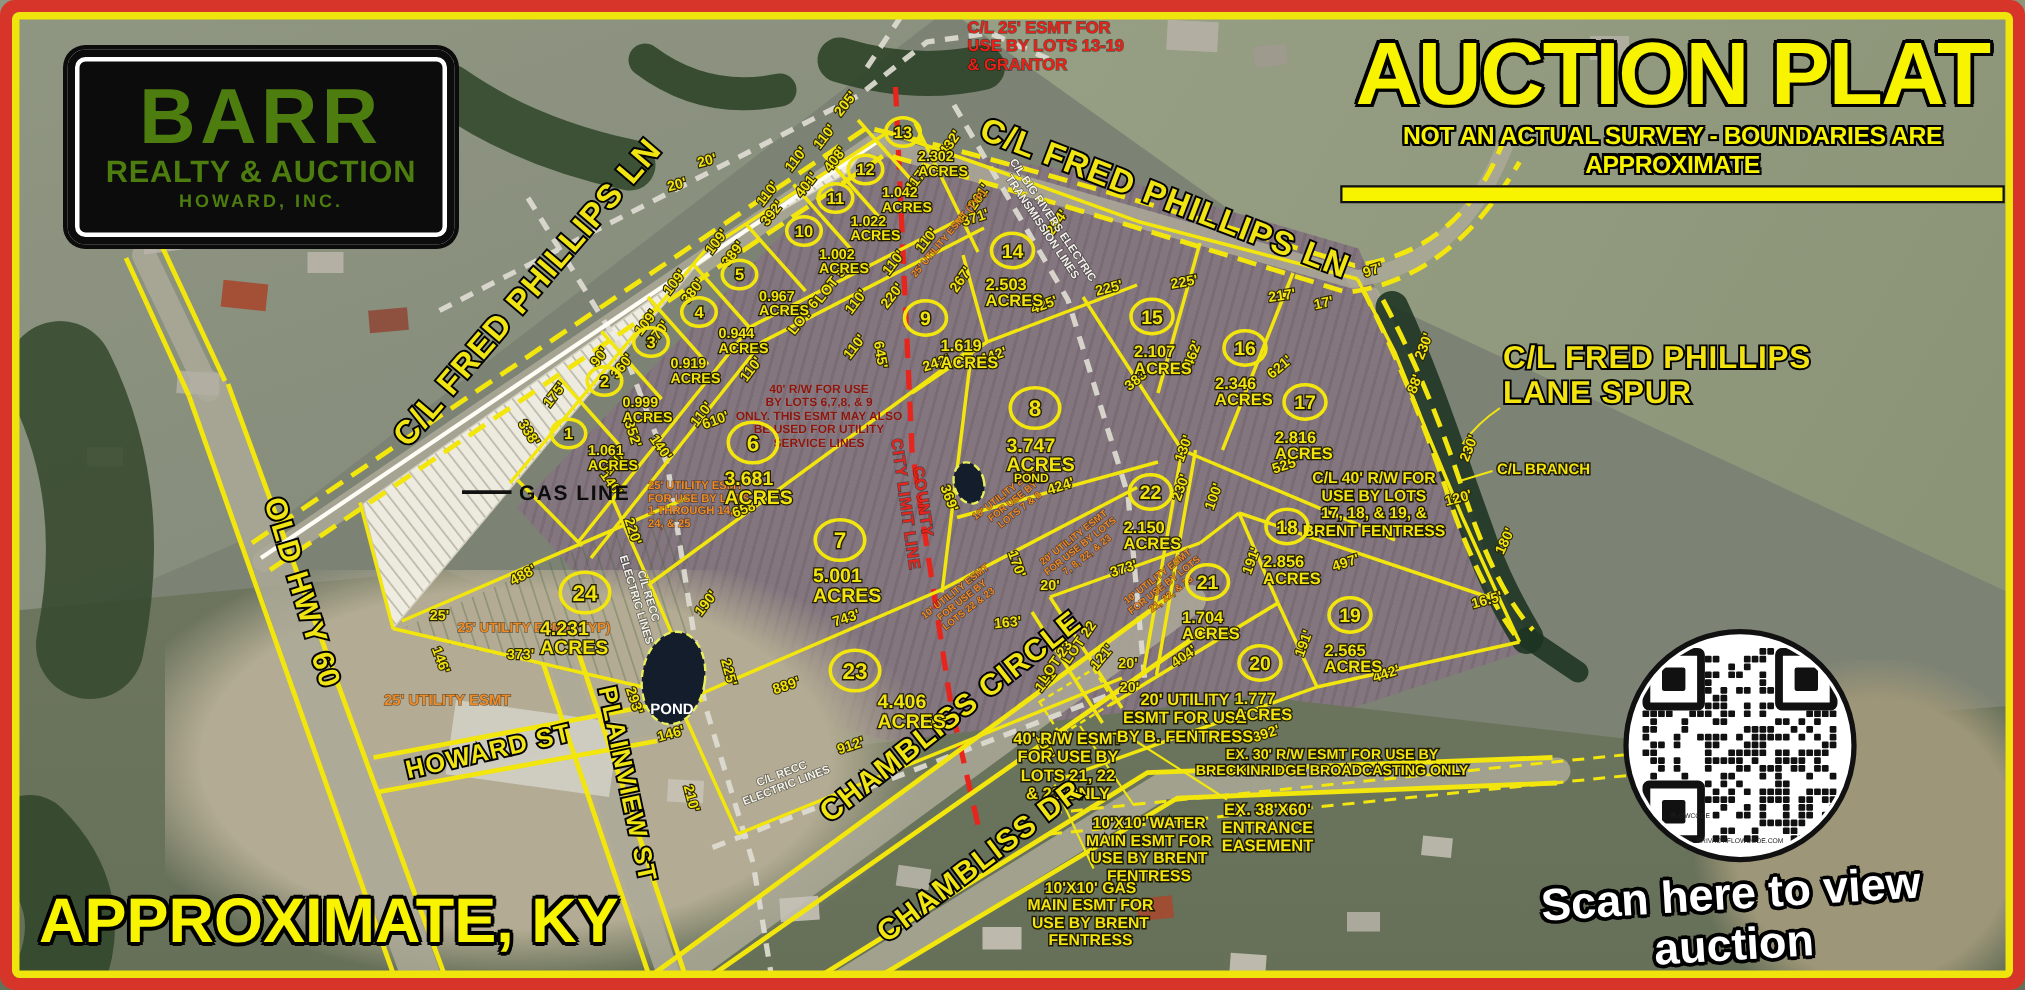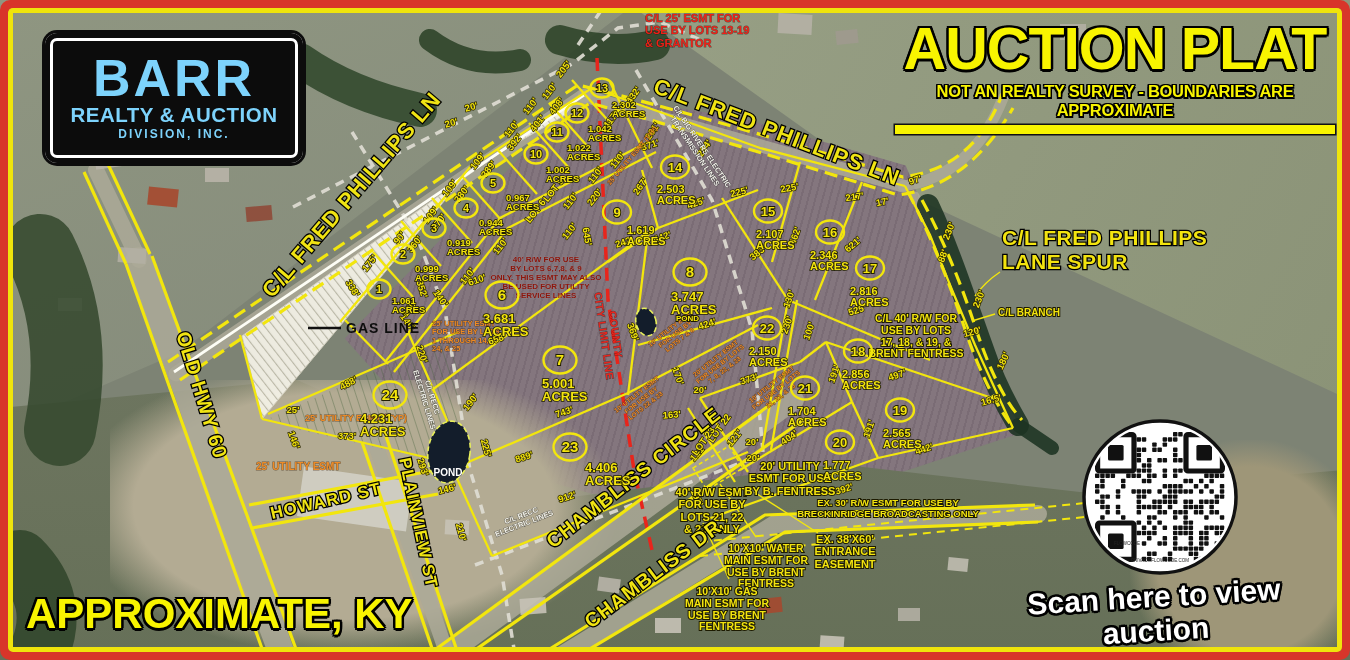--- a/index.html
+++ b/index.html
@@ -35,21 +35,21 @@
   .white{fill:#f2f2ea;stroke:rgba(25,25,25,.55);stroke-width:.9px;paint-order:stroke;}
   .white-big{fill:#ffffff;}
   .black{fill:#0d0d0d;letter-spacing:1px;}
   .yellow-note{fill:#f3e40f;stroke:#1c1a00;stroke-width:2px;paint-order:stroke;}
   .yellow-big{fill:#f3e40f;stroke:#000;stroke-width:2.6px;paint-order:stroke;letter-spacing:.5px;}
   .roadlabel{fill:#f0e413;stroke:#000;stroke-width:2.6px;paint-order:stroke;letter-spacing:1px;}
   .qrtiny{fill:#222;font-size:4.5px;font-weight:normal;}
   
   .logo{position:absolute;left:45px;top:33px;width:258px;height:130px;background:#0c0c0c;border-radius:12px;
     box-shadow:0 0 0 3px #0c0c0c, inset 0 0 0 5px #0c0c0c, inset 0 0 0 8px #fff;
-    display:flex;flex-direction:column;align-items:center;justify-content:center;color:#7dd3fc;z-index:6;}
+    display:flex;flex-direction:column;align-items:center;justify-content:center;color:#4d7c0f;z-index:6;}
   .logo .l1{font-size:52px;font-weight:bold;letter-spacing:3px;line-height:.92;}
   .logo .l2{font-size:20.5px;font-weight:bold;letter-spacing:.5px;}
   .logo .l3{font-size:12px;font-weight:bold;letter-spacing:2px;}
   .titleblock{position:absolute;left:893px;top:20px;width:444px;text-align:center;z-index:6;color:#f8f400;}
   .outl{text-shadow:-2px -2px 0 #000,2px -2px 0 #000,-2px 2px 0 #000,2px 2px 0 #000,0 -2.5px 0 #000,0 2.5px 0 #000,-2.5px 0 0 #000,2.5px 0 0 #000;}
   .outl-thin{text-shadow:-1.5px -1.5px 0 #000,1.5px -1.5px 0 #000,-1.5px 1.5px 0 #000,1.5px 1.5px 0 #000,0 -1.5px 0 #000,0 1.5px 0 #000,-1.5px 0 0 #000,1.5px 0 0 #000;}
   .titleblock .t1{font-size:59px;font-weight:bold;letter-spacing:-1px;line-height:1;}
   .titleblock .t2{font-size:16.5px;font-weight:bold;margin-top:3px;letter-spacing:-.3px;}
   .titleblock .bar{height:9px;background:#f8f400;margin:5px 2px 6px 2px;box-shadow:0 0 0 1.5px #111;}
   .titleblock .t3{font-size:27.5px;font-weight:bold;line-height:1.08;letter-spacing:-.5px;}
@@ -634,26 +634,26 @@
           <rect x="1108" y="533.4" width="15.600000000000001" height="15.600000000000001" fill="#111" rx="1.5"></rect>
         </g>
         <text x="1114" y="545" class="qrtiny">FLOWCODE</text>
         <text x="1160" y="562" class="qrtiny" text-anchor="middle">PRIVACY.FLOWCODE.COM</text>
       </g>
     </svg>
 
   <div class="logo">
     <div class="l1">BARR</div>
     <div class="l2">REALTY &amp; AUCTION</div>
-    <div class="l3">DIVISION, INC.</div>
+    <div class="l3">HOWARD, INC.</div>
   </div>
 
   <div class="titleblock">
     <div class="t1 outl">AUCTION PLAT</div>
-    <div class="t2 outl-thin">NOT AN REALTY SURVEY - BOUNDARIES ARE APPROXIMATE</div>
+    <div class="t2 outl-thin">NOT AN ACTUAL SURVEY - BOUNDARIES ARE APPROXIMATE</div>
     <div class="bar"></div>
   </div>
 
   <div class="city outl">APPROXIMATE, KY</div>
   <div class="scan outl">Scan here to view auction</div>
 
   <div class="frame-red"></div>
   <div class="frame-yellow"></div>
 </div>
 

